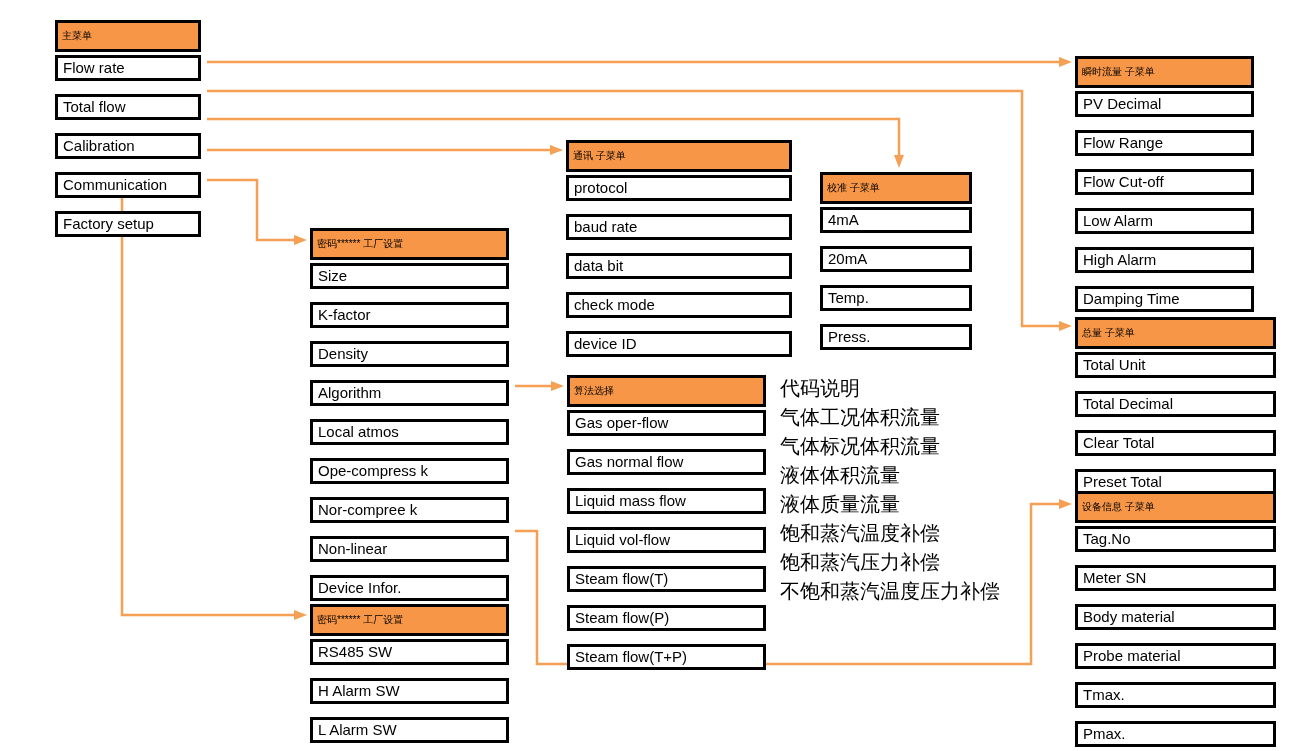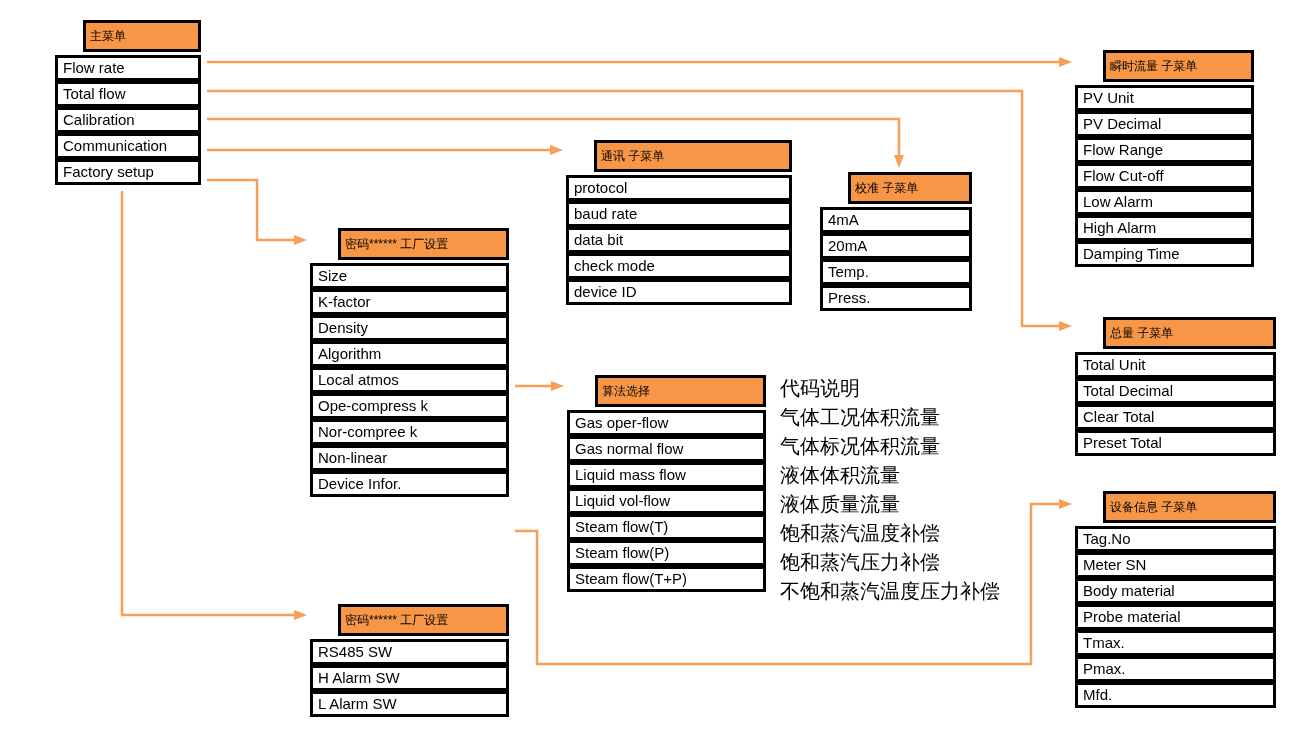--- a/index.html
+++ b/index.html
@@ -3,25 +3,25 @@
 <meta charset="utf-8">
 <style>
   html,body{margin:0;padding:0;background:#ffffff;}
   body{font-family:"Liberation Sans","DejaVu Sans",sans-serif;color:#000;}
   #canvas{position:relative;width:1314px;height:751px;background:#ffffff;overflow:hidden;}
   #arrows{position:absolute;left:0;top:0;width:1314px;height:751px;pointer-events:none;}
   .menu-box{position:absolute;}
   .box-header{
     height:20px;line-height:20px;padding:3px 4px;
     background:#F79646;border:3px solid #000;
-    font-size:12px;margin-bottom:3px;white-space:nowrap;overflow:hidden;margin-left:28px;
+    font-size:10px;margin-bottom:3px;white-space:nowrap;overflow:hidden;
   }
   .box-row{
     height:20px;line-height:20px;border:3px solid #000;background:#fff;
-    margin-bottom:0;padding:3px 2px 3px 5px;font-size:15px;white-space:nowrap;overflow:hidden;
+    margin-bottom:13px;padding:3px 2px 3px 5px;font-size:15px;white-space:nowrap;overflow:hidden;
     box-sizing:content-box;
   }
   .box-row{padding-top:0;padding-bottom:0;height:20px;}
   .desc-col{position:absolute;}
   .desc-row{height:26px;line-height:26px;margin-bottom:3px;font-size:20px;white-space:nowrap;}
 </style>
 </head>
 <body>
 
 <div id="canvas">
@@ -93,24 +93,23 @@
   <div class="menu-box" style="left:820px;top:172px;width:152px">
     <div class="box-header">校准 子菜单</div>
     <div>
         <div class="box-row">4mA</div>
         <div class="box-row">20mA</div>
         <div class="box-row">Temp.</div>
         <div class="box-row">Press.</div>
       </div>
   </div>
 
-  <div class="menu-box" style="left:1075px;top:50px;width:179px">
+  <div class="menu-box" style="left:1075px;top:56px;width:179px">
     <div class="box-header">瞬时流量 子菜单</div>
     <div>
-        <div class="box-row">PV Unit</div>
         <div class="box-row">PV Decimal</div>
         <div class="box-row">Flow Range</div>
         <div class="box-row">Flow Cut-off</div>
         <div class="box-row">Low Alarm</div>
         <div class="box-row">High Alarm</div>
         <div class="box-row">Damping Time</div>
       </div>
   </div>
 
   <div class="menu-box" style="left:1075px;top:317px;width:201px">

